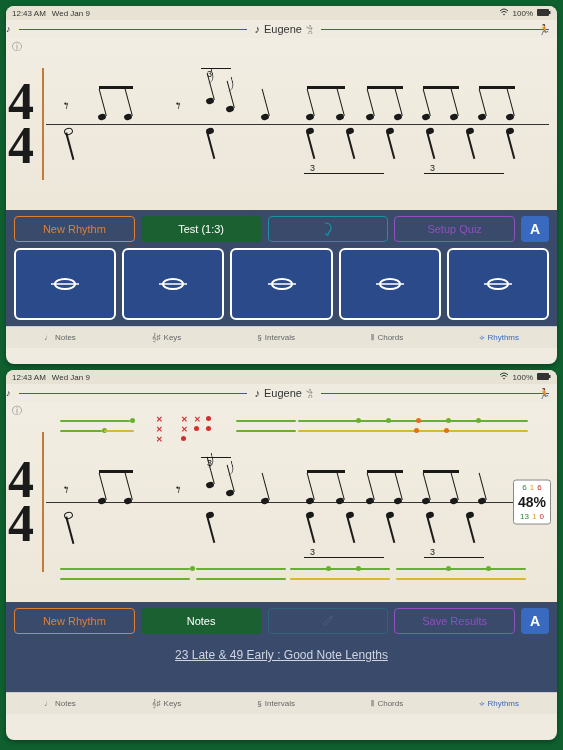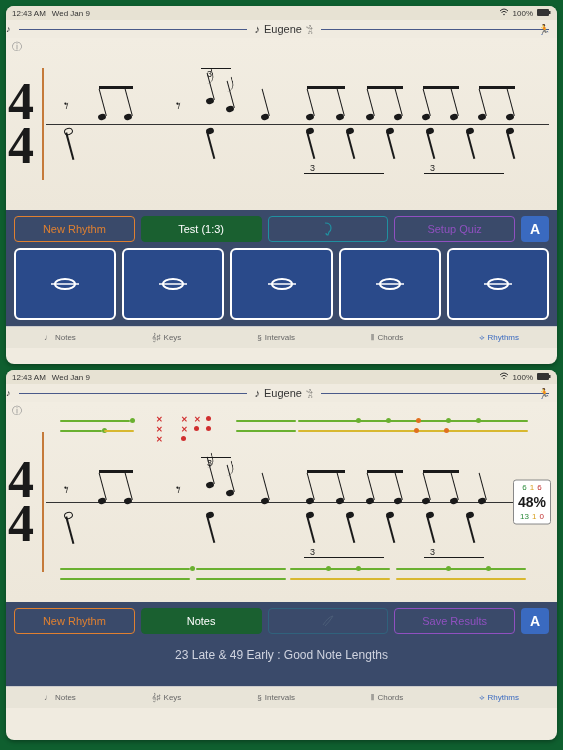--- a/index.html
+++ b/index.html
@@ -55,21 +55,21 @@
 .btn-blue-square { width: 28px; flex: none; background: #3a6ac0; border-radius: 4px; display: flex; align-items: center; justify-content: center; color: #fff; font-weight: bold; font-size: 14px; }
 
 .pad-row { display: flex; gap: 6px; }
 .pad { flex: 1; height: 72px; background: #2a4a8a; border: 2px solid #fff; border-radius: 6px; display: flex; align-items: center; justify-content: center; color: #fff; font-size: 28px; cursor: pointer; }
 
 .tab-bar { height: 22px; background: #e8e4d8; display: flex; align-items: center; justify-content: space-around; font-size: 8px; color: #666; border-top: 1px solid #ccc; }
 .tab-item { display: flex; align-items: center; gap: 3px; cursor: pointer; }
 .tab-item.active { color: #3a6ac0; }
 
 .results-text { text-align: center; color: #d0d4e0; font-size: 12px; padding: 8px 0; }
-.results-text .line1 { margin-bottom: 10px; }
+.results-text .line1 { margin-bottom: 16px; text-decoration: underline; }
 
 .score-badge { position: absolute; right: 6px; top: 50%; transform: translateY(-50%); background: #fff; border: 1px solid #888; border-radius: 3px; padding: 2px 4px; font-size: 8px; text-align: center; line-height: 1.3; }
 .score-main { font-size: 14px; font-weight: bold; color: #1a1a1a; }
 .score-sm { display: flex; gap: 3px; justify-content: center; }
 
 svg.whole-note { width: 40px; height: 20px; }
 </style>
 </head>
 <body>
 

